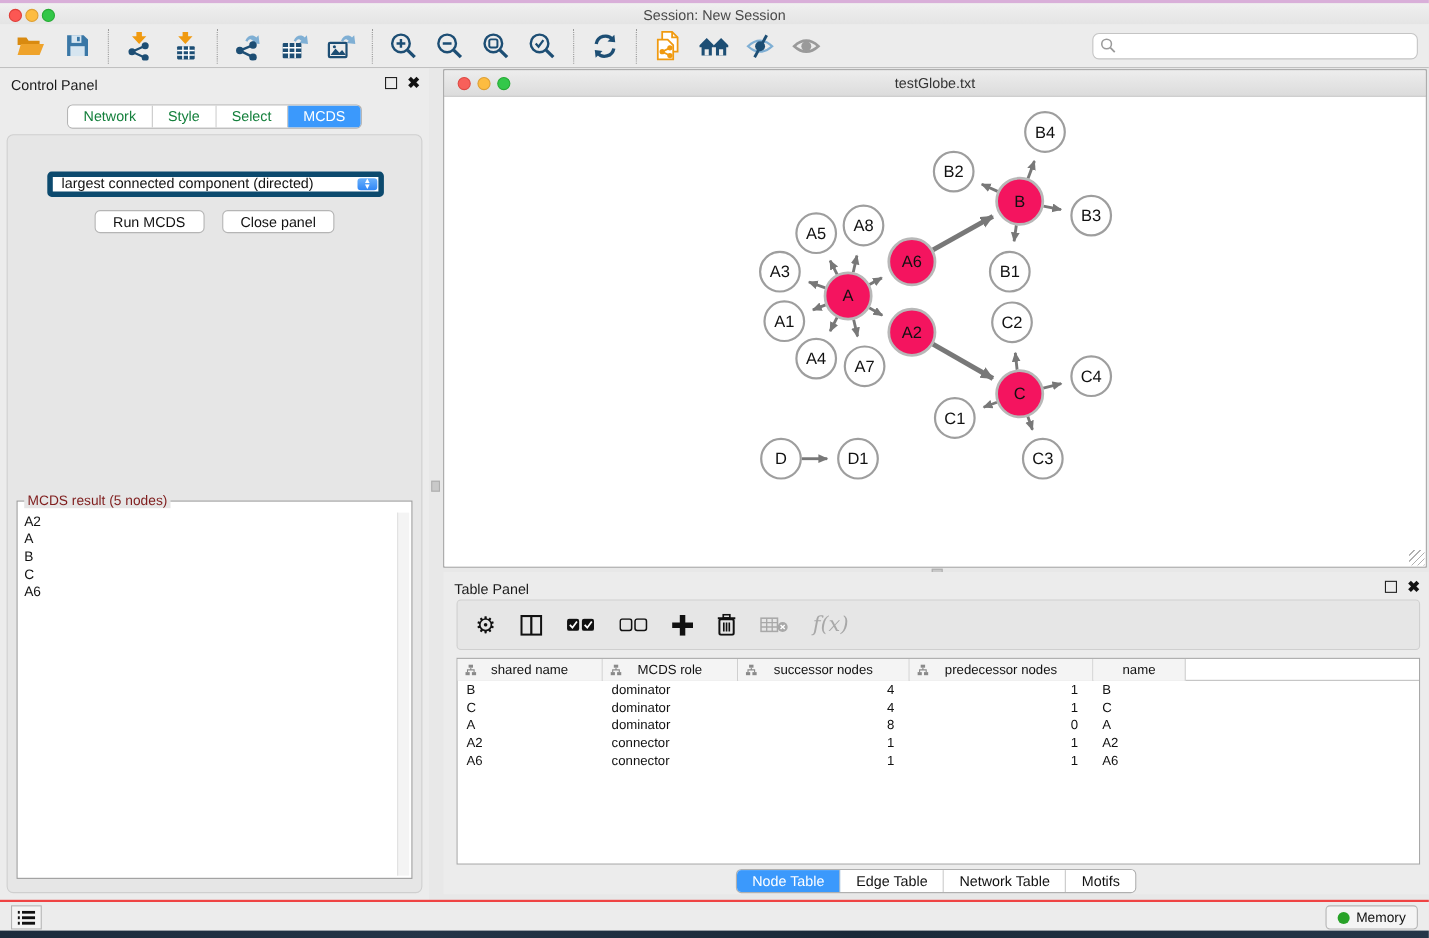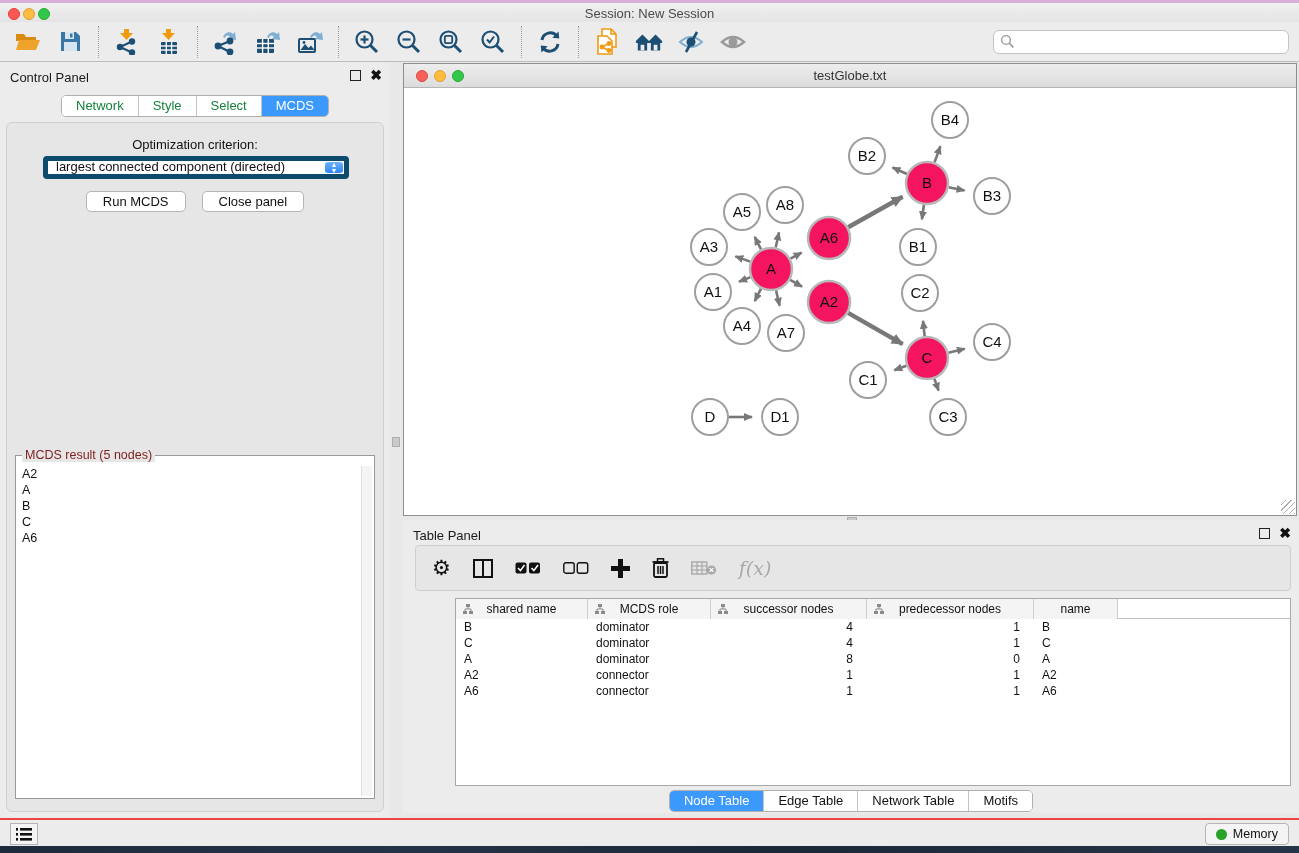--- a/index.html
+++ b/index.html
@@ -96,21 +96,21 @@
   
   .table-panel { position:absolute; left:403px; top:458px; width:896px; height:293px; background:#ececec; }
   .tp-toolbar { position:absolute; left:12px; right:8px; top:25px; height:46px;
     background:#e6e6e6; border:1px solid #cfcfcf; border-radius:4px;
     display:flex; align-items:center; gap:22px; padding:0 16px; }
   .tp-icon { display:flex; align-items:center; justify-content:center; cursor:pointer; }
   .gear-glyph { font-size:21px; color:#111; font-family:"DejaVu Sans", sans-serif; line-height:20px; }
   .fx { font-family:"DejaVu Serif", serif; font-style:italic; font-size:19px; color:#a8a8a8; }
 
   .data-table { position:absolute; left:12px; right:8px; top:78px; height:188px;
-    background:#fff; border:1px solid #a8a8a8; overflow:hidden;margin-left:40px; }
+    background:#fff; border:1px solid #a8a8a8; overflow:hidden; }
   .tbl-header { display:flex; height:20px; background:#fff; border-bottom:1px solid #c0c0c0; }
   .hcell { position:relative; height:20px; background:#f4f4f4; border-right:1px solid #cfcfcf;
     font-size:12px; color:#111; display:flex; align-items:center; justify-content:center; }
   .hcell .hicon { position:absolute; left:7px; top:5px; }
   .tbl-row { display:flex; height:16px; font-size:12px; color:#111; align-items:center; }
   .tcell { padding:0 8px; white-space:nowrap; overflow:hidden; }
   .tcell.num { text-align:right; padding-right:14px; }
 
   .tp-tabs { position:absolute; left:0; right:0; top:270px; display:flex; justify-content:center; }
   .tp-seg { display:flex; border:1px solid #b0b0b0; border-radius:5px; overflow:hidden;
@@ -324,21 +324,20 @@
           <span class="close-x">✖</span>
         </span>
       </div>
       <div class="seg-tabs">
         <span class="seg-tab">Network</span>
         <span class="seg-tab">Style</span>
         <span class="seg-tab">Select</span>
         <span class="seg-tab active">MCDS</span>
       </div>
       <div class="cp-content">
-        <div class="opt-label">Optimization criterion:</div>
         <div class="combo">
           <span>largest connected component (directed)</span>
           <span class="combo-step">
             <span>▲</span>
               <span>▼</span>
           </span>
         </div>
         <div class="cp-buttons">
           <button class="btn">Run MCDS</button>
           <button class="btn">Close panel</button>

